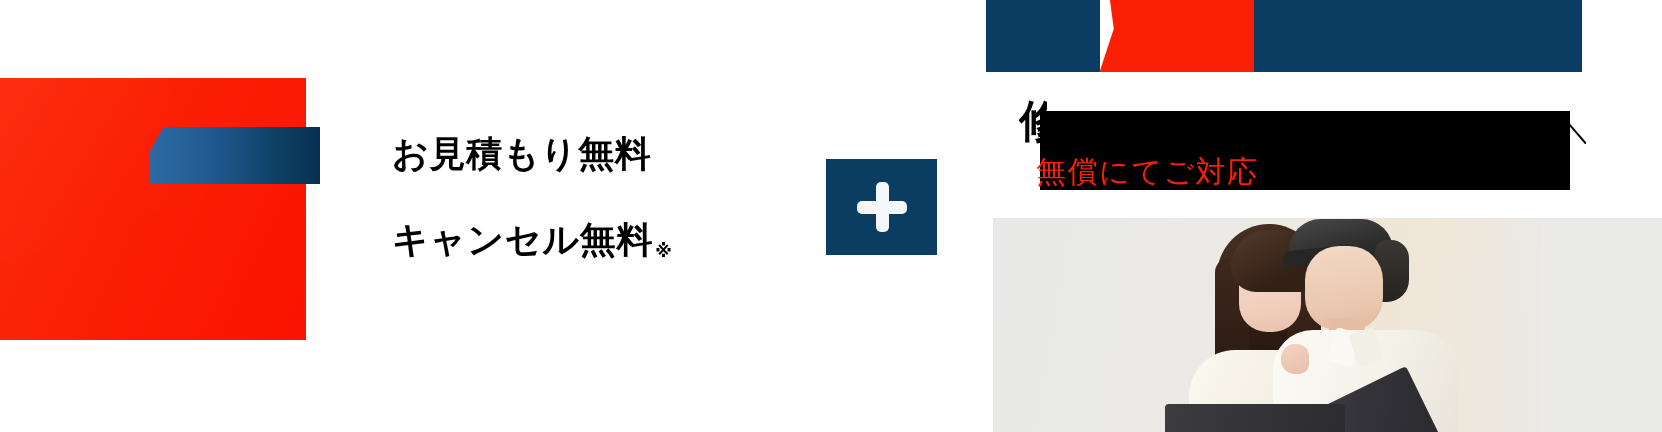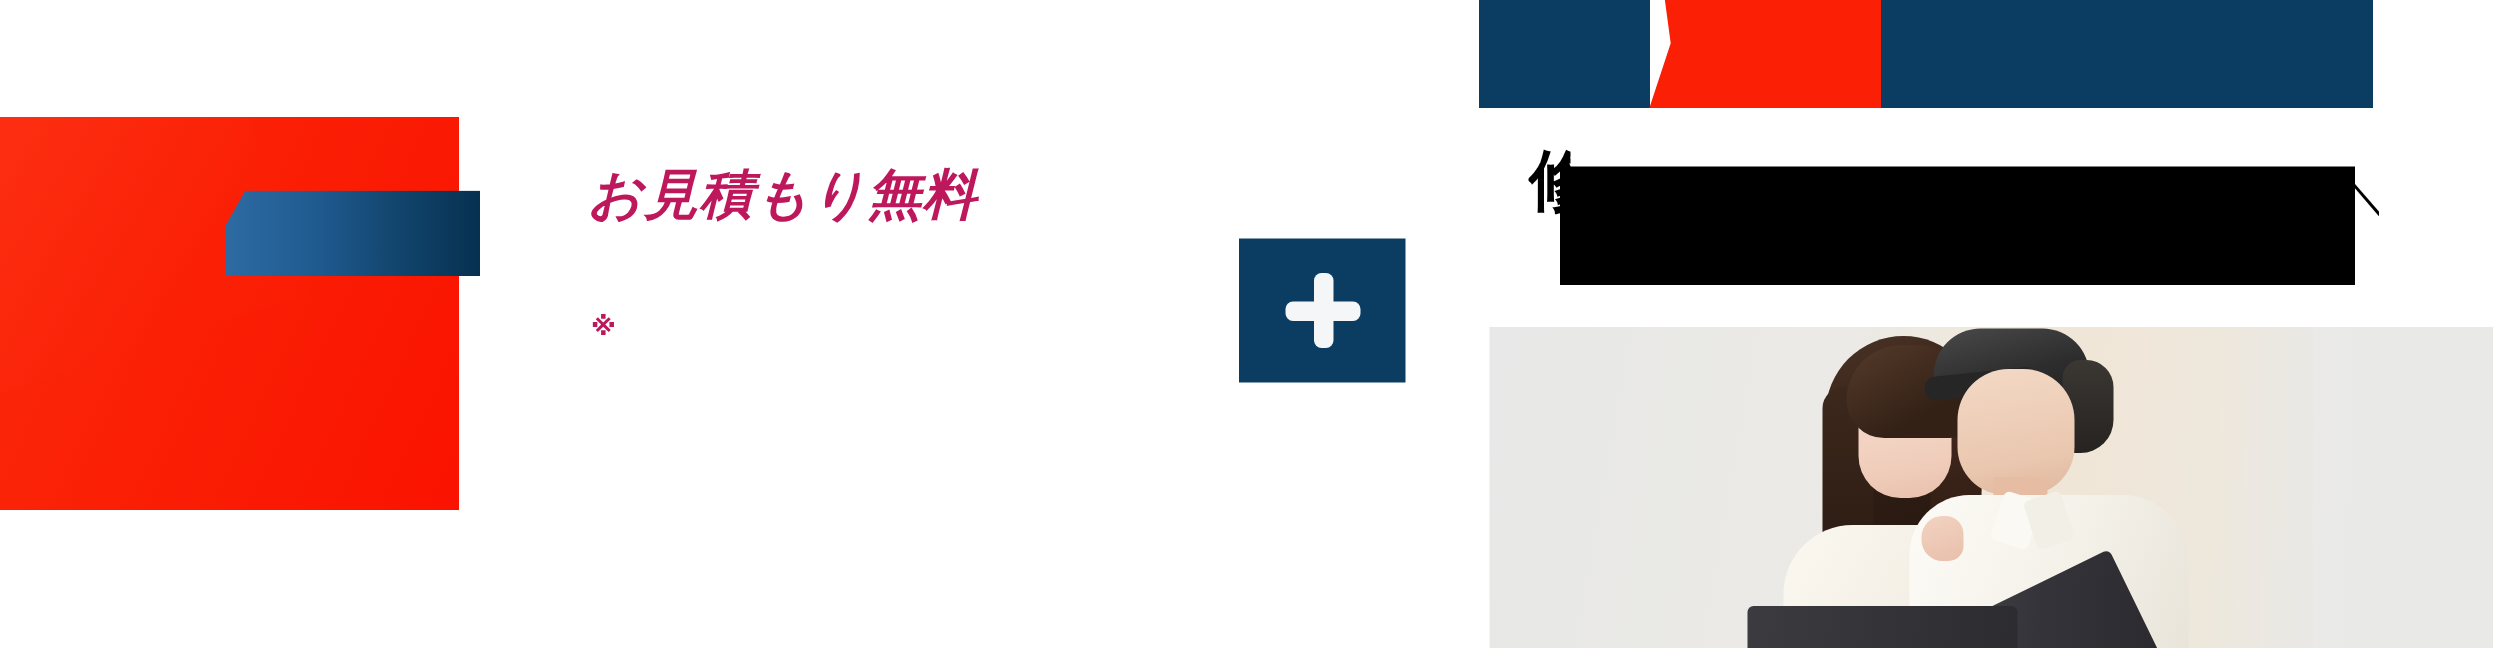--- a/index.html
+++ b/index.html
@@ -51,29 +51,28 @@
 
   
   .benefits {
     position: absolute;
     left: 392px;
     top: 88px;
     width: 330px;
   }
   .benefit-row {
     display: flex;
-    align-items: center;
+    align-items: flex-end;
     height: 86px;
-    color: #be185d;
+    color: #000000;
     font-size: 36px;
     font-weight: 700;
     letter-spacing: .02em;
     line-height: 1.1;
     white-space: nowrap;
-    font-style: italic;
   }
   .benefit-row .label {
     font-family: "DejaVu Sans", "Liberation Sans", sans-serif;
   }
   .benefit-row .note {
     font-size: 17px;
     line-height: 1;
     margin-left: 2px;
     margin-top: 2px;
     font-family: "DejaVu Sans", sans-serif;
@@ -319,20 +318,21 @@
   <div class="navy-tab"></div>
 
   <div class="benefits">
 
     <div class="benefit-row">
       <span class="label">お見積もり無料</span>
       <span class="note"></span>
     </div>
 
     <div class="benefit-row">
+      <span class="label">キャンセル無料</span>
       <span class="note">※</span>
     </div>
 
 
   </div>
 
   <div class="plus-button">
     <span class="plus-glyph">
       <i class="h"></i>
         <i class="v"></i>
@@ -344,20 +344,21 @@
     <span class="seg red"></span>
     <span class="seg navy-b"></span>
   </div>
 
   <div class="glyph-tip">修</div>
 
   <div class="black-band"></div>
 
   <div class="glyph-tail">＼</div>
 
+  <div class="red-subtext">無償にてご対応</div>
 
   <div class="photo">
     <span class="wall-warm"></span>
     <span class="w-hair-back"></span>
     <span class="w-hair-side"></span>
     <span class="w-hair-side2"></span>
     <span class="w-face"></span>
     <span class="w-hair-front"></span>
     <span class="w-body"></span>
     <span class="m-cap"></span>

